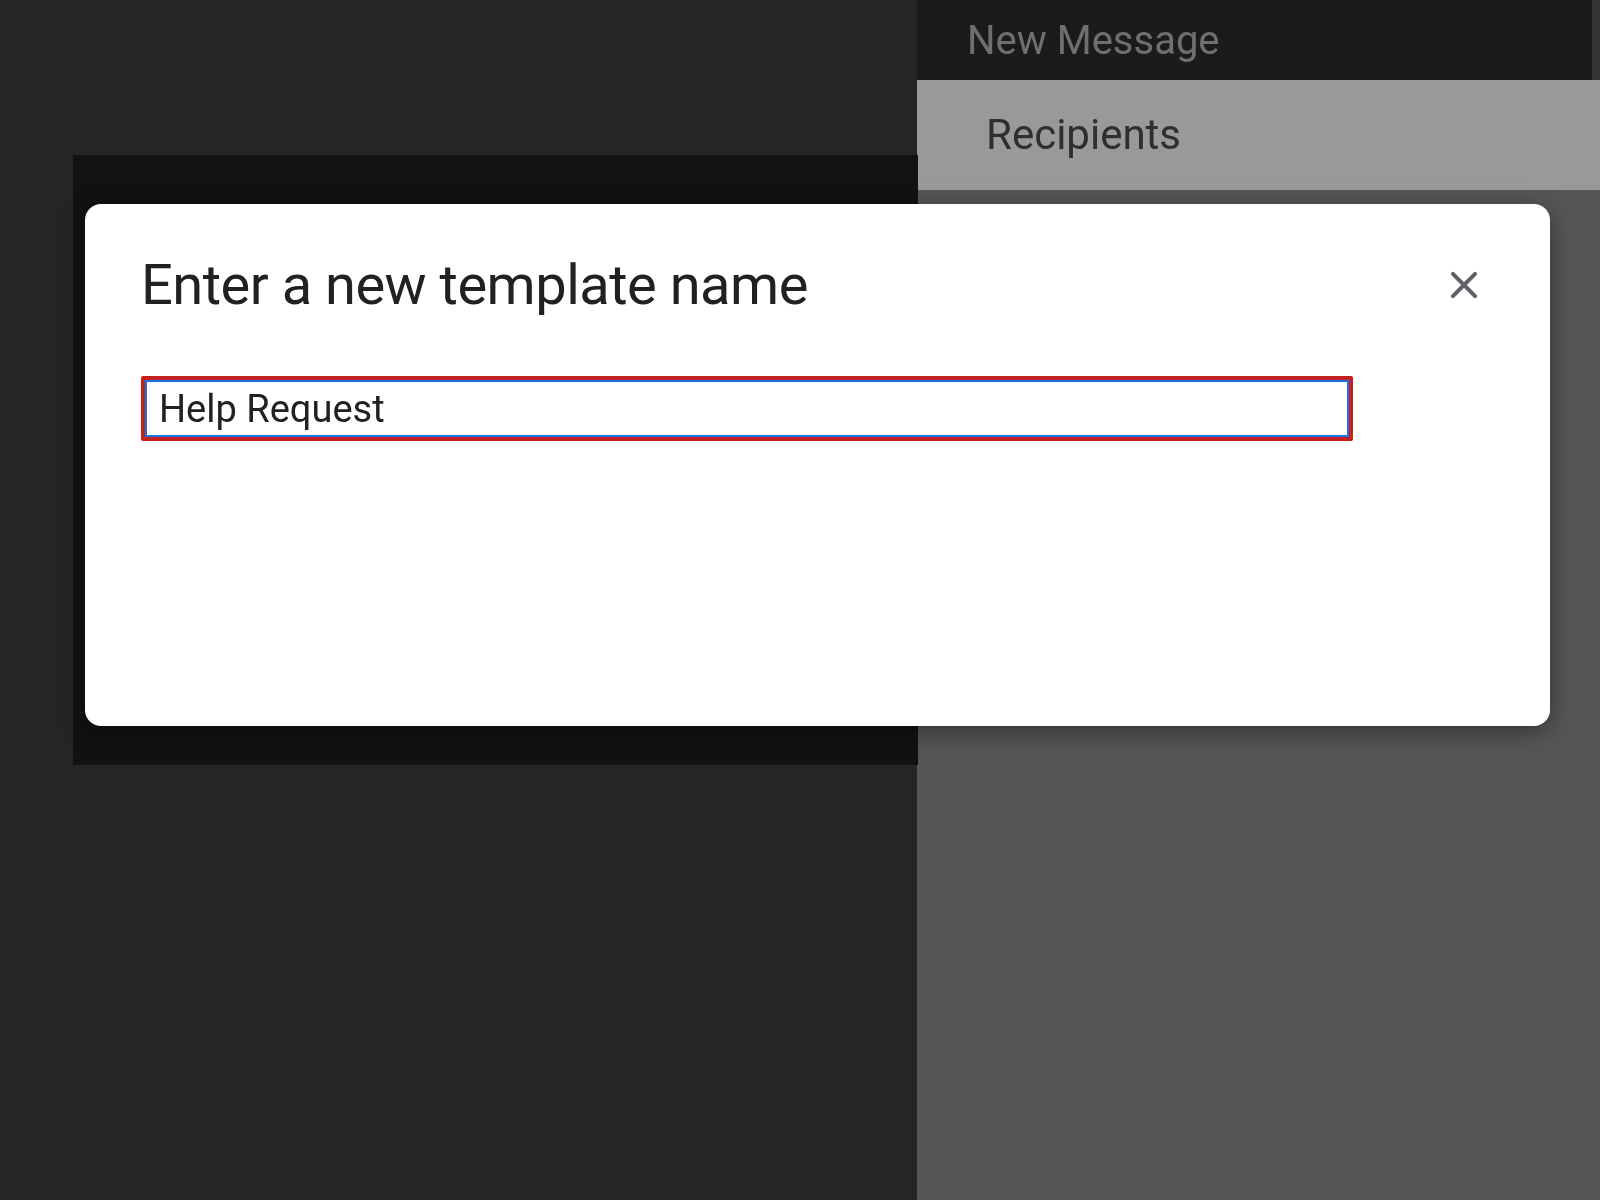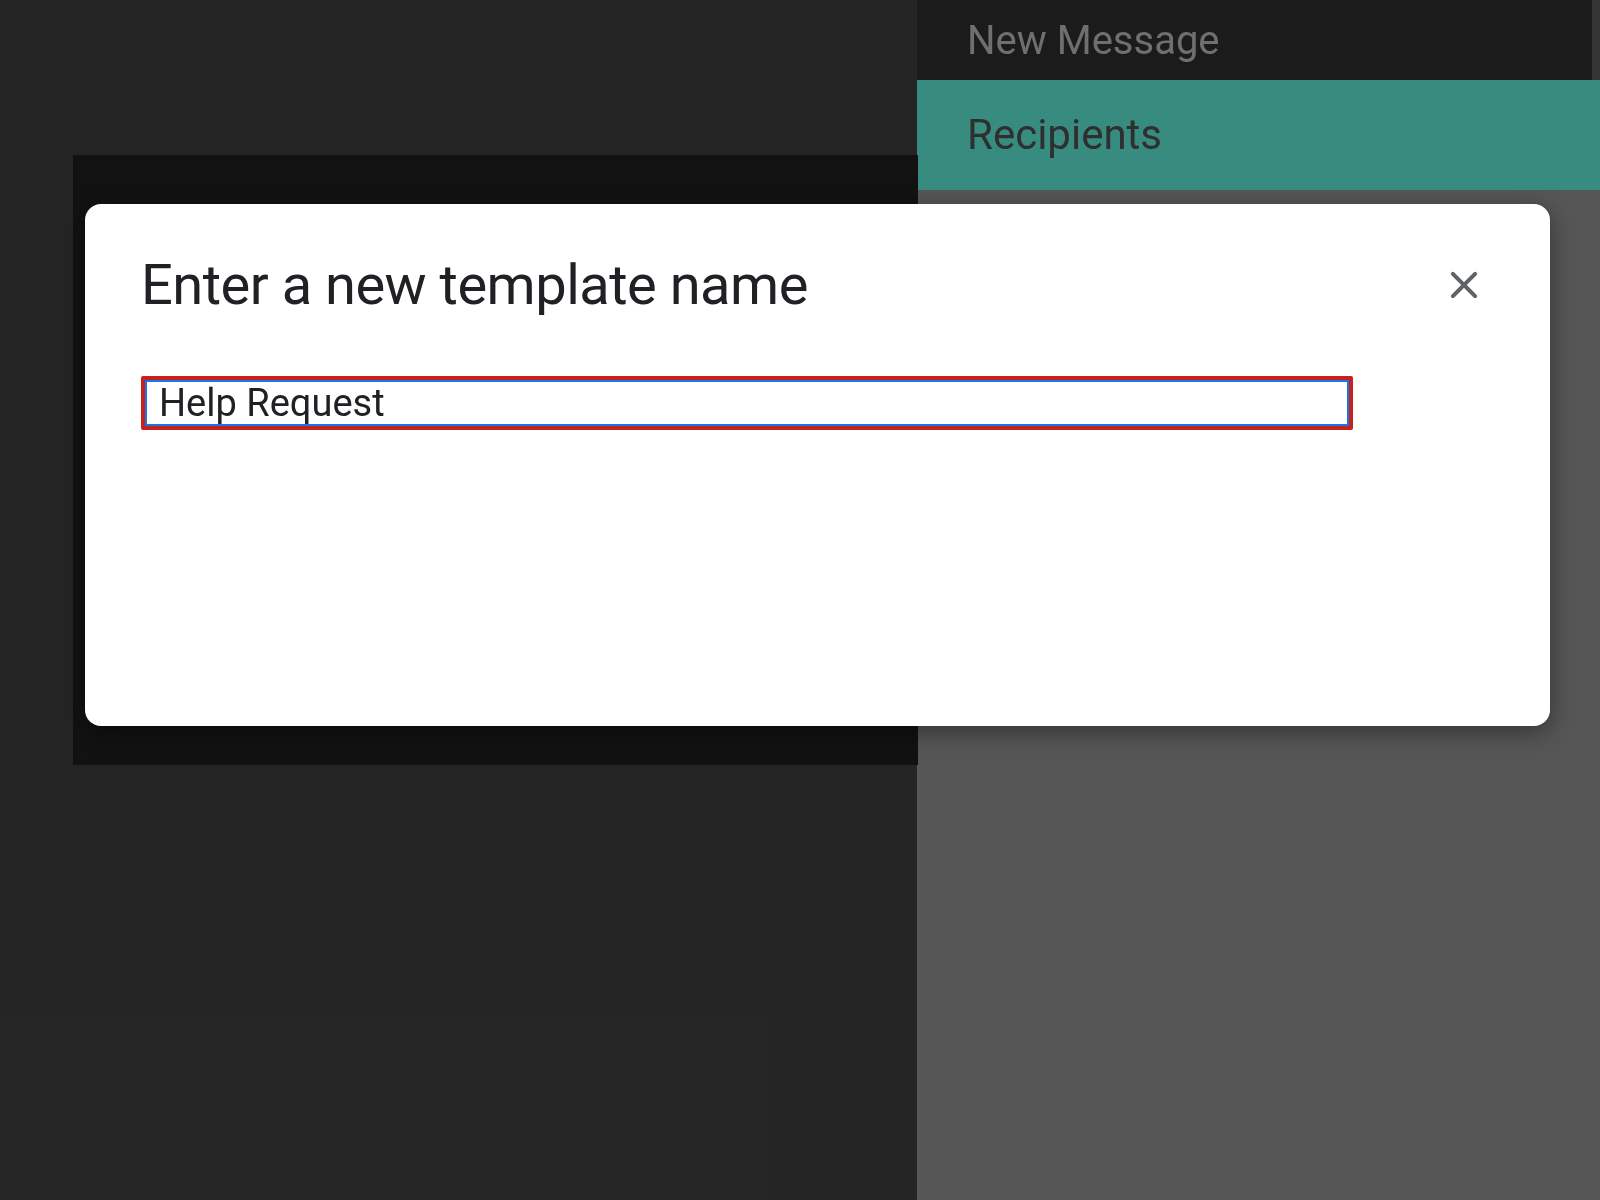--- a/index.html
+++ b/index.html
@@ -23,24 +23,24 @@
       left: 917px; top: 0; right: 8px; height: 80px;
       background: #2e2e2e;
       color: #b9b9b9;
       font-size: 40px;
       padding-left: 50px;
       display: flex; align-items: center;
     }
     .bg-right-recipients {
       position: absolute;
       left: 917px; top: 80px; right: 0; height: 110px;
-      background: #5eead4;
+      background: #ffffff;
       color: #4f4f4f;
       font-size: 42px;
-      padding-left: 50px; padding-top: 30px;
+      padding-left: 69px; padding-top: 30px;
     }
     .bg-right-body {
       position: absolute;
       left: 917px; top: 190px; right: 0; bottom: 0;
       background: #8f8f8f;
       color: #454545;
       font-size: 42px;
       padding-left: 50px; padding-top: 60px;
     }
     .bg-fragment {
@@ -86,21 +86,21 @@
 
     .input-highlight {
       margin-top: 58px;
       border: 4px solid #c5221f;
       padding: 0;
       width: 1212px;
       border-radius: 2px;
     }
     .template-input {
       width: 100%;
-      height: 46px;
+      height: 57px;
       border: 2px solid #1a73e8;
       outline: none;
       font-size: 38px;
       color: #202124;
       padding: 0 12px;
       font-family: inherit;
       border-radius: 0;
       caret-color: #000;
     }
 

